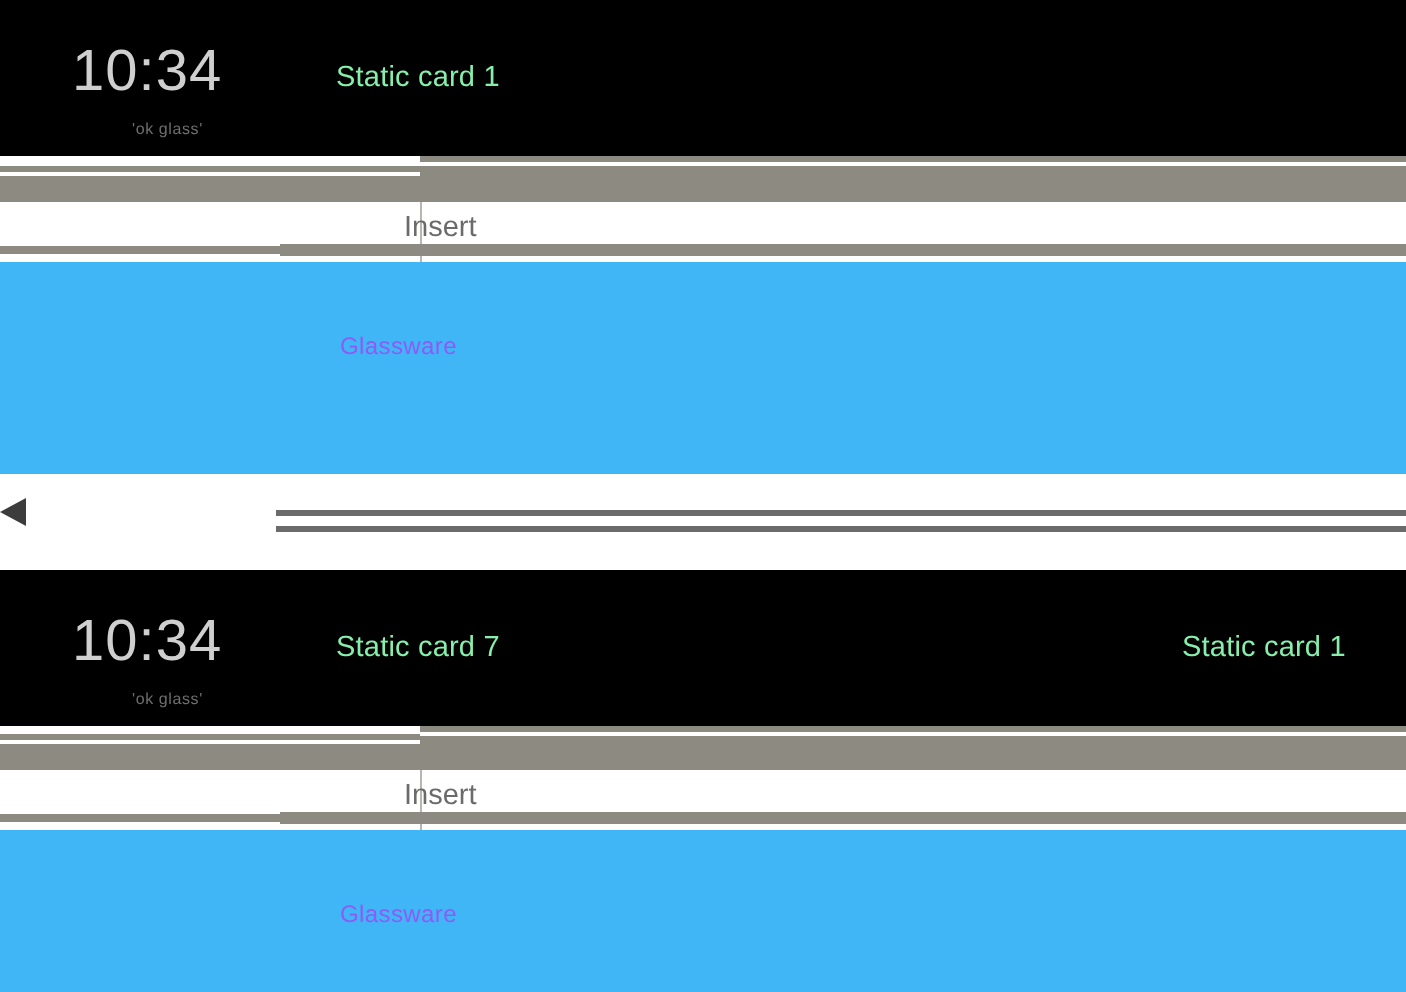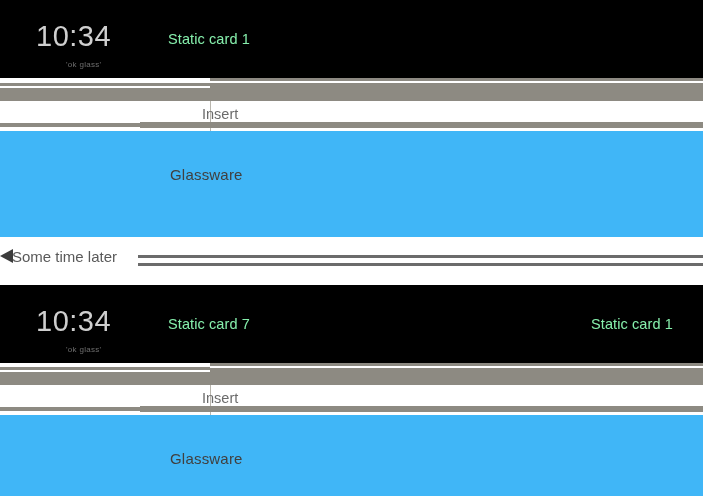--- a/index.html
+++ b/index.html
@@ -97,22 +97,22 @@
 
   
   .glassware {
     position: absolute;
     left: 0;
     width: 703px;
     background: #40b6f7;
   }
   .glassware-label {
     position: absolute;
-    font-size: 15px;
-    color: #404040;
+    font-size: 12px;
+    color: #8b5cf6;
     white-space: nowrap;
     letter-spacing: 0.2px;
   }
 
   
   .gap-band {
     position: absolute;
     left: 0;
     width: 703px;
     background: #ffffff;
@@ -159,21 +159,20 @@
   <div class="insert-label" style="left:190px; top:106px;">Insert</div>
 
   <div class="band-thin" style="left:0px; top:123px; width:140px;"></div>
   <div class="band-thin" style="left:140px; top:122px; width:563px; height:6px;"></div>
 
   <div class="glassware" style="top:131px; height:106px;"></div>
   <div class="glassware-label" style="left:170px; top:166px;">Glassware</div>
 
   <div class="gap-band" style="top:237px; height:48px;"></div>
   <div class="later-arrow" style="left:0px; top:249px;"></div>
-  <div class="later-label" style="left:12px; top:248px;">Some time later</div>
   <div class="later-rule" style="left:138px; top:255px; width:565px;"></div>
   <div class="later-rule" style="left:138px; top:263px; width:565px;"></div>
 
   <div class="glass-strip" style="top:285px; height:78px;">
     <div class="clock-time" style="top:22px;">10:34</div>
     <div class="clock-hint" style="top:60px;">'ok glass'</div>
     <div class="card-label" style="left:168px; top:31px;">Static card 7</div>
     <div class="card-label" style="left:591px; top:31px;">Static card 1</div>
   </div>
 

